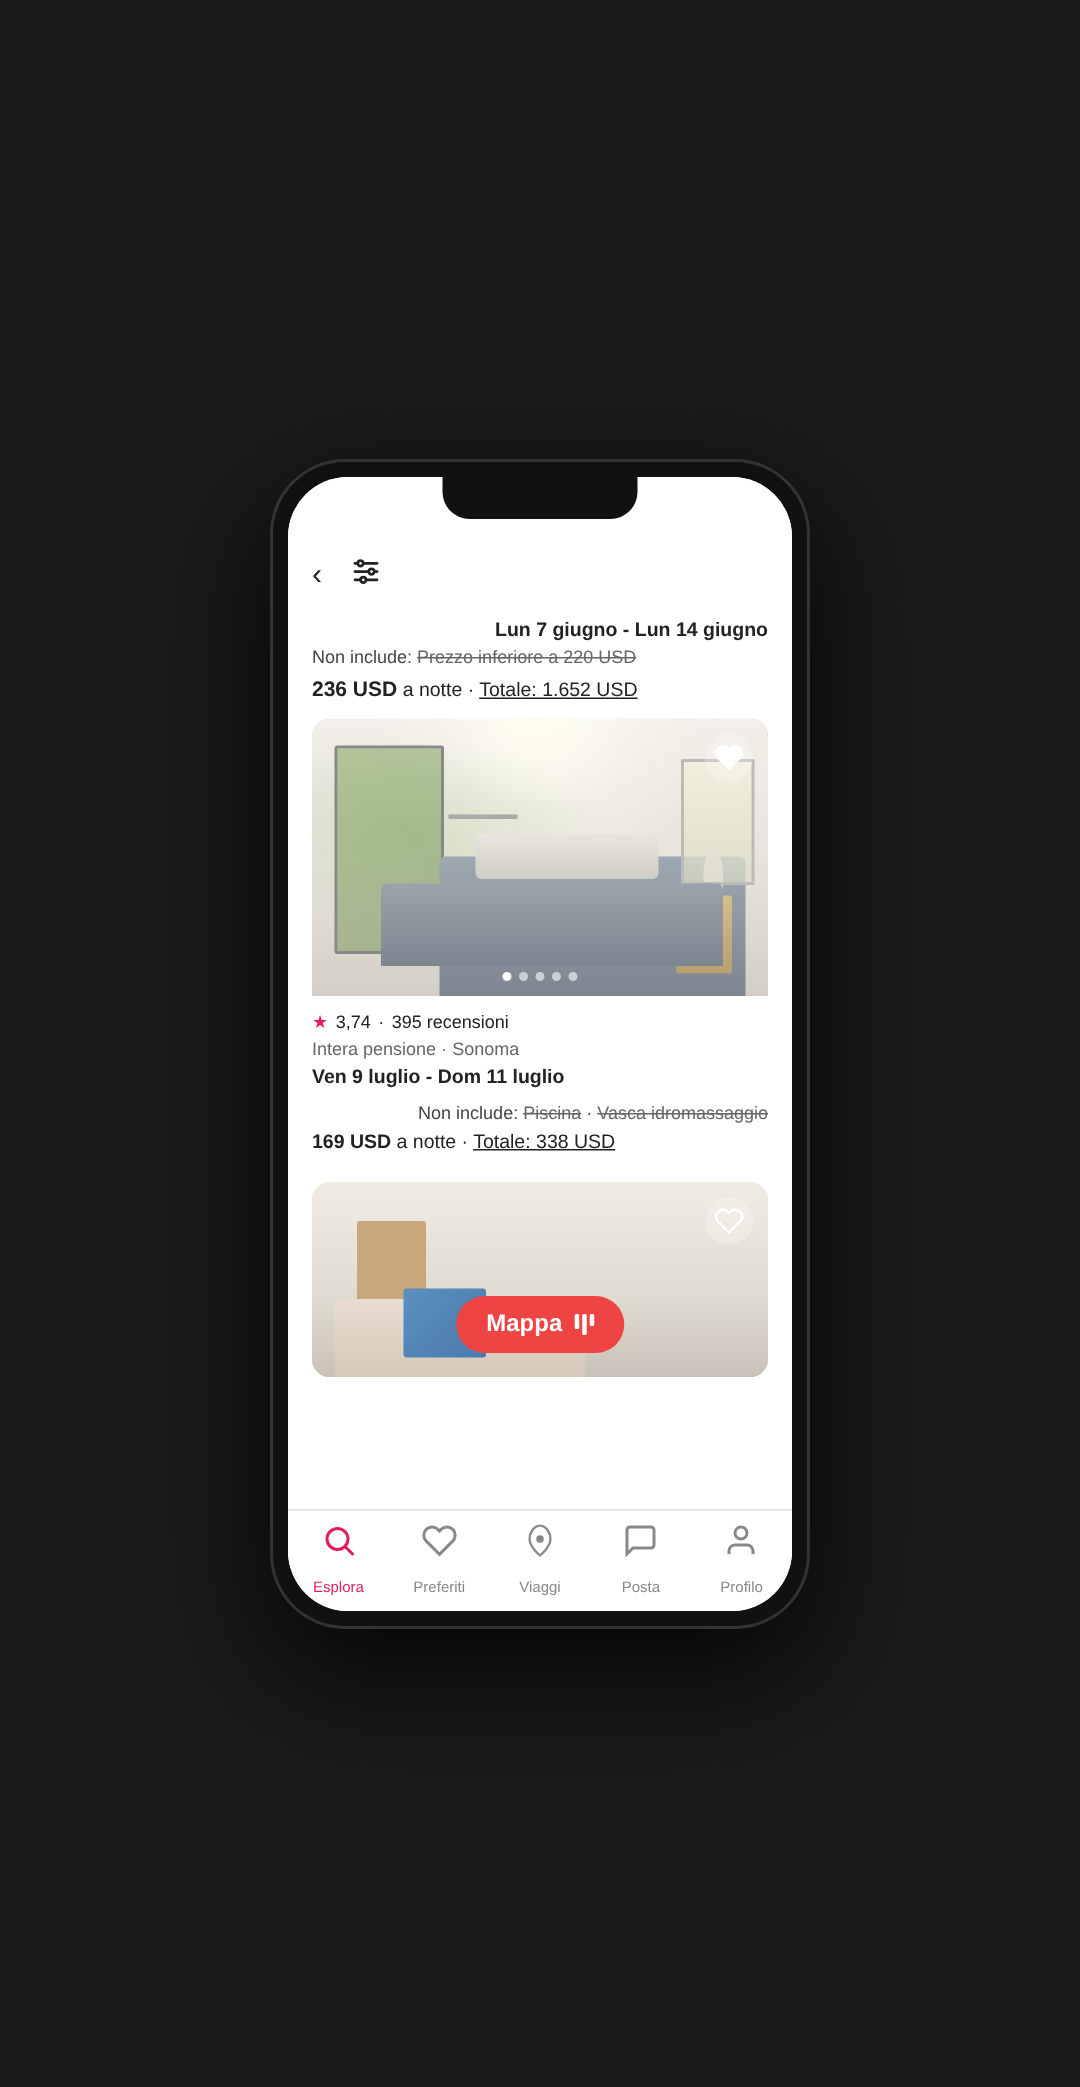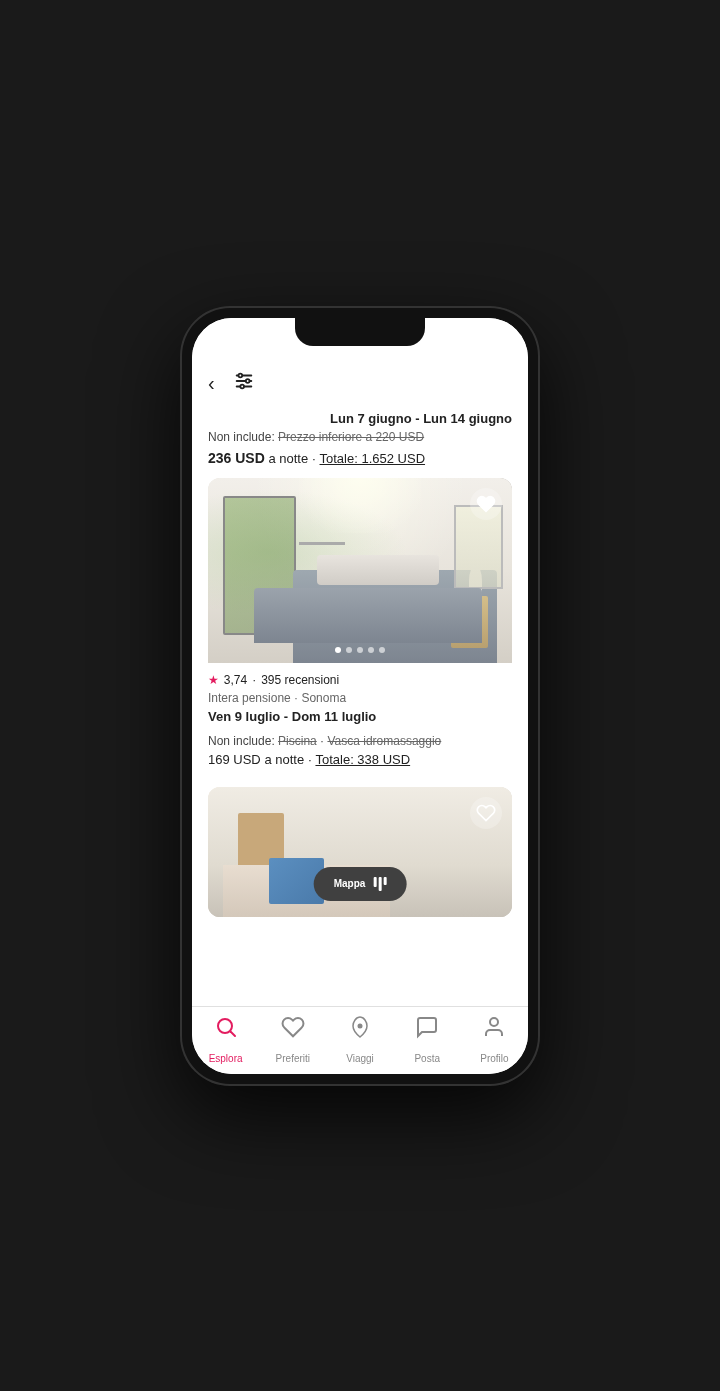--- a/index.html
+++ b/index.html
@@ -257,29 +257,30 @@
       font-size: 13px;
       color: #222;
       font-weight: 600;
       margin-bottom: 10px;
     }
 
     .listing-non-include {
       font-size: 12px;
       color: #444;
       margin-bottom: 4px;
+      text-align: right;
     }
 
     .listing-price {
       font-size: 13px;
       color: #222;
     }
 
     .listing-price strong {
-      font-weight: 400;
+      font-weight: 700;
     }
 
     .listing-price .total-link {
       text-decoration: underline;
     }
 
     
     .preview-card {
       margin: 0 16px 8px;
       border-radius: 12px;
@@ -301,28 +302,28 @@
       inset: 0;
       background:
         linear-gradient(180deg, #f5f0e8 0%, #e8e2d8 40%, #c8c2b8 100%);
     }
 
     .mappa-btn {
       position: absolute;
       bottom: 16px;
       left: 50%;
       transform: translateX(-50%);
-      background: #404040;
+      background: #ef4444;
       color: #fff;
       border-radius: 28px;
       padding: 10px 20px;
       display: flex;
       align-items: center;
       gap: 8px;
-      font-size: 10px;
+      font-size: 16px;
       font-weight: 600;
       cursor: pointer;
       z-index: 10;
       white-space: nowrap;
       justify-content: center;
     }
 
     .mappa-icon {
       display: flex;
       gap: 2px;

